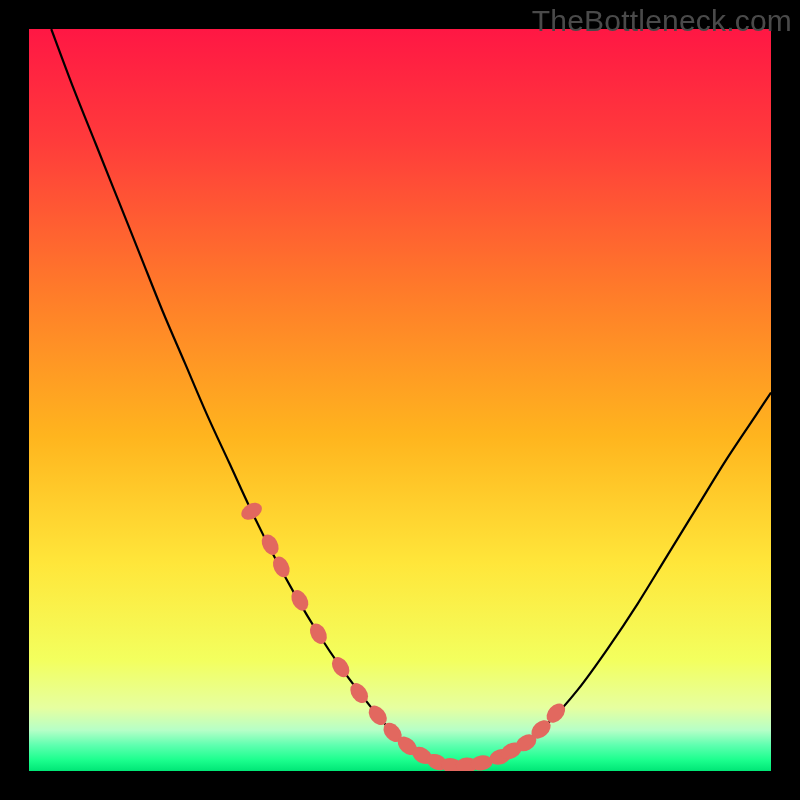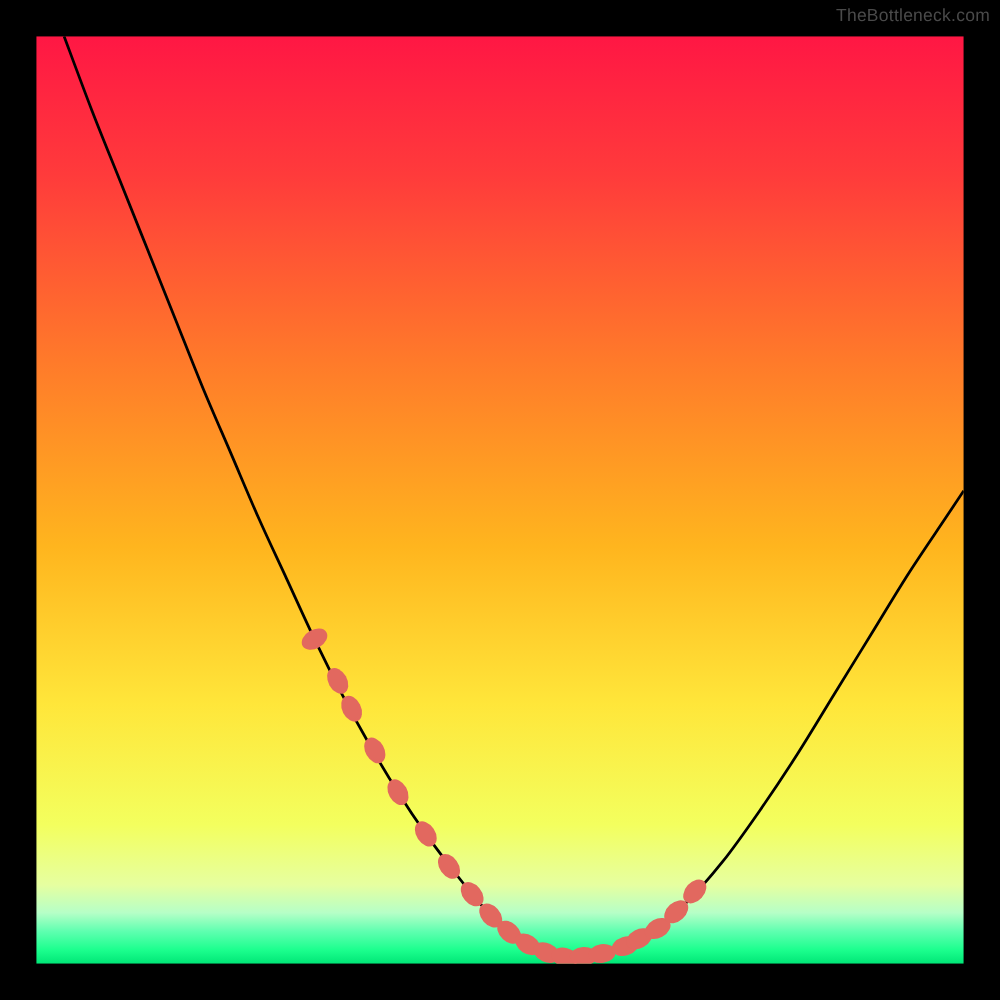--- a/index.html
+++ b/index.html
@@ -24,21 +24,21 @@
     left: 0;
     top: 0;
     width: 742px;
     height: 742px;
   }
   .watermark {
     position: absolute;
     top: 4px;
     right: 8px;
     color: #4a4a4a;
-    font-size: 14px;
+    font-size: 30px;
     font-weight: 500;
     font-family: Arial, Helvetica, sans-serif;
     letter-spacing: 0.2px;
   }
 </style>
 </head>
 <body>
 
 <div class="frame">
   <svg class="plot" viewBox="0 0 742 742">

